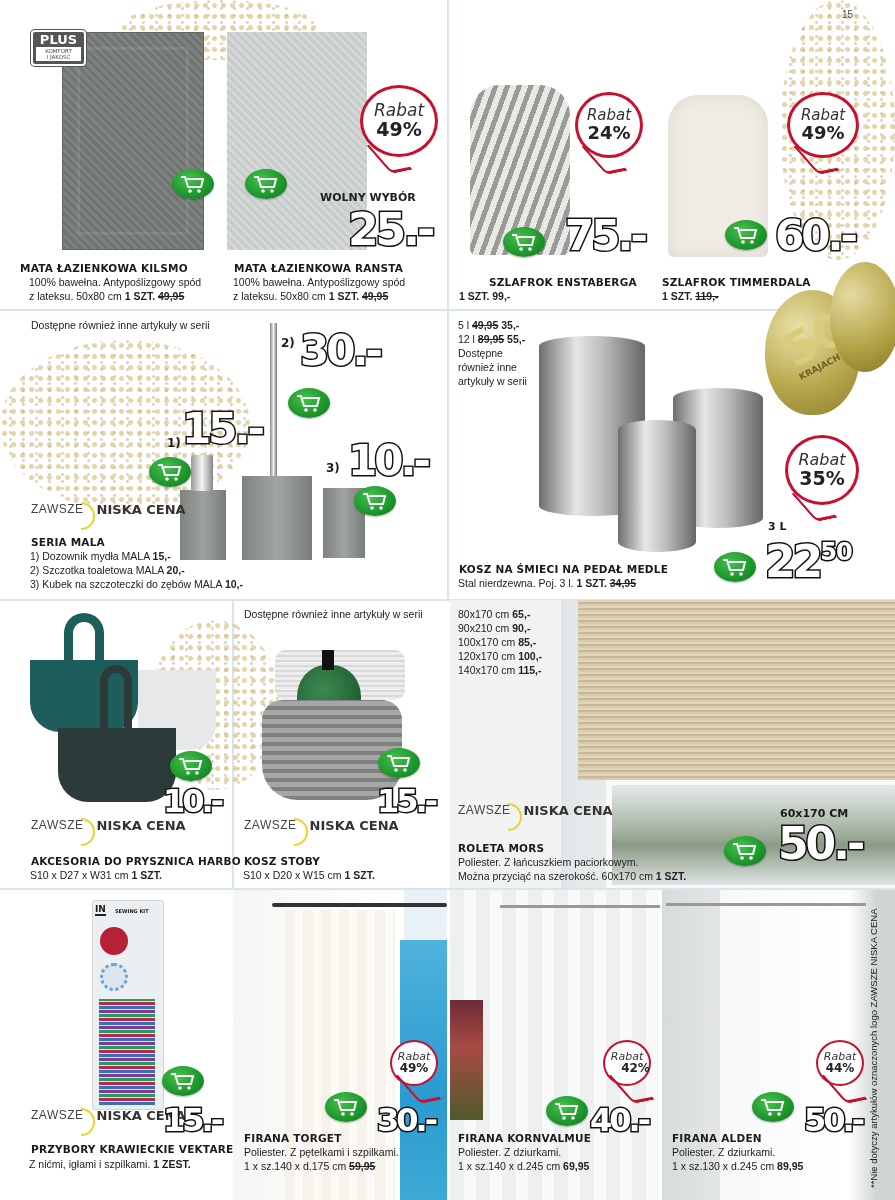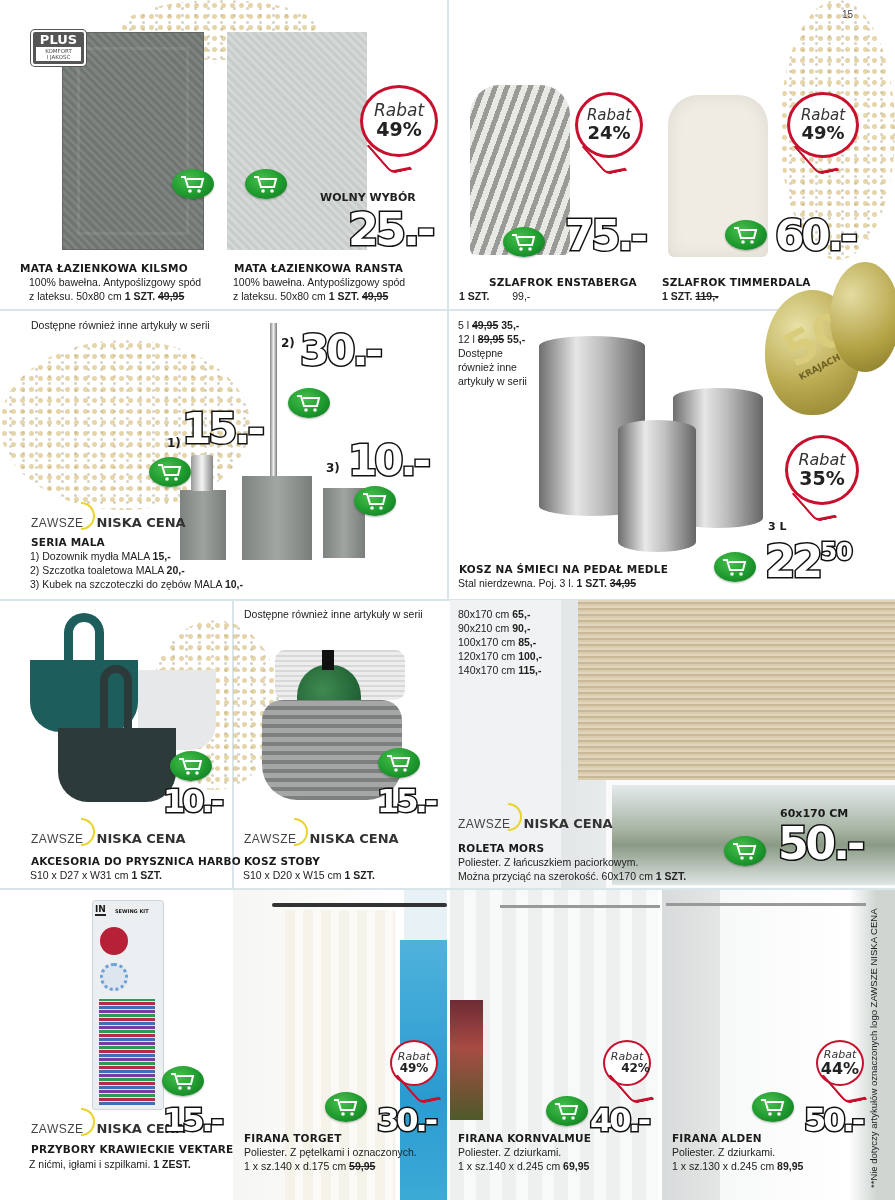--- a/index.html
+++ b/index.html
@@ -20,21 +20,21 @@
   .price sup { font-size: .55em; vertical-align: top; letter-spacing: -1px; }
 
   .cart { position: absolute; width: 42px; height: 30px; border-radius: 50%; background: radial-gradient(ellipse at 40% 35%, #46c04c 0%, #1e9a2e 55%, #127020 100%); box-shadow: 0 1px 2px rgba(0,0,0,.3); display: flex; align-items: center; justify-content: center; }
   .cart svg { width: 26px; height: 20px; }
 
   .rabat { position: absolute; border-radius: 50%; border: 3px solid #c8102e; background: #fff; display: flex; flex-direction: column; align-items: center; justify-content: center; }
   .rabat::after { content: ""; position: absolute; bottom: -18px; left: 14px; width: 22px; height: 26px; border-left: 3px solid #c8102e; border-bottom: 3px solid #c8102e; transform: skewX(35deg) rotate(-10deg); background: transparent; border-bottom-left-radius: 6px; }
   .rabat .lbl { font-family: "DejaVu Sans", sans-serif; font-style: italic; color: #333; line-height: 1; }
   .rabat .pct { font-family: "DejaVu Sans", sans-serif; font-weight: bold; color: #222; line-height: 1.1; }
 
-  .zawsze { position: absolute; display: flex; align-items: flex-end; font-size: 12px; white-space: nowrap; }
+  .zawsze { position: absolute; display: flex; align-items: flex-start; font-size: 12px; white-space: nowrap; }
   .zawsze .z1 { font-family: "Liberation Sans", sans-serif; color: #444; letter-spacing: .5px; }
   .zawsze .arc { width: 14px; height: 28px; border: 2.5px solid #e8d42a; border-left: none; border-radius: 0 14px 14px 0; margin: 0 2px 0 -3px; }
   .zawsze .z2 { font-family: "DejaVu Sans", sans-serif; font-weight: bold; color: #333; font-size: 13px; }
 
   .img { position: absolute; }
   .headline { position: absolute; text-align: center; color: #d0112b; font-family: "DejaVu Sans", sans-serif; }
 </style>
 </head>
 <body>
 
@@ -129,21 +129,21 @@
     <div class="cart" style="left:725px;top:220px;">
         <svg viewBox="0 0 26 20">
           <path d="M1 3h4l3 10h13l2-8H7" fill="none" stroke="#fff" stroke-width="2"></path>
           <circle cx="10" cy="17" r="1.8" fill="#fff"></circle>
           <circle cx="19" cy="17" r="1.8" fill="#fff"></circle>
         </svg>
       </div>
     <div class="price" style="left:775px;top:215px;font-size:42px;">60.-</div>
 
     <div class="prod-title" style="left:459px;top:276px;margin-left:30px;">SZLAFROK ENSTABERGA</div>
-    <div class="prod-desc" style="left:459px;top:289px;font-weight:bold;"><span>1 SZT. </span><span style="font-weight:normal;margin-left:20px;">99,-</span></div>
+    <div class="prod-desc" style="left:459px;top:289px;font-weight:bold;"><span>1 SZT. </span><span style="font-weight:bold;">99,-</span></div>
     <div class="prod-title" style="left:662px;top:276px;">SZLAFROK TIMMERDALA</div>
     <div class="prod-desc" style="left:662px;top:289px;font-weight:bold;"><span>1 SZT. </span><span class="strike">119,-</span></div>
   </div>
 
   <div class="img" style="left:765px;top:290px;width:95px;height:125px;border-radius:50% 50% 48% 48%;background:radial-gradient(circle at 35% 30%,#e9e2a8,#b9a94e 55%,#8c7e2c);">
     <div style="position:absolute;left:18px;top:22px;font-family:'DejaVu Sans',sans-serif;font-weight:900;font-size:46px;color:#d9cc7a;transform:rotate(-28deg);">50</div>
     <div style="position:absolute;left:32px;top:72px;font-size:9px;font-weight:bold;color:#6f6222;transform:rotate(-28deg);">KRAJACH</div>
   </div>
   <div class="img" style="left:830px;top:262px;width:70px;height:110px;border-radius:50%;background:radial-gradient(circle at 30% 30%,#e4dba0,#b2a244 60%,#857727);"></div>
 
@@ -351,21 +351,21 @@
     <div class="cart" style="left:325px;top:1092px;">
         <svg viewBox="0 0 26 20">
           <path d="M1 3h4l3 10h13l2-8H7" fill="none" stroke="#fff" stroke-width="2"></path>
           <circle cx="10" cy="17" r="1.8" fill="#fff"></circle>
           <circle cx="19" cy="17" r="1.8" fill="#fff"></circle>
         </svg>
       </div>
     <div class="price" style="left:377px;top:1104px;font-size:32px;">30.-</div>
     <div class="prod-title" style="left:244px;top:1132px;">FIRANA TORGET</div>
     <div class="prod-desc" style="left:244px;top:1145px;">
-      <div>Poliester. Z pętelkami i oznaczonych.</div>
+      <div>Poliester. Z pętelkami i szpilkami.</div>
       <div><span>1 x sz.140 x d.175 cm </span><span class="strike">59,95</span></div>
     </div>
   </div>
 
   <div>
     <div class="img" style="left:450px;top:890px;width:208px;height:310px;background:repeating-linear-gradient(90deg,#eef0f0 0 14px,#f8f9f9 14px 26px);"></div>
     <div class="img" style="left:450px;top:1000px;width:33px;height:120px;background:linear-gradient(180deg,#6d2b35,#a84b43 40%,#4e5a2a);"></div>
     <div class="img" style="left:500px;top:905px;width:160px;height:3px;background:#999;"></div>
 
     <div class="rabat" style="left:603px;top:1040px;width:48px;height:46px;border-width:2px;">
@@ -386,21 +386,21 @@
       <div><span>1 x sz.140 x d.245 cm </span><b>69,95</b></div>
     </div>
   </div>
 
   <div>
     <div class="img" style="left:662px;top:890px;width:233px;height:310px;background:linear-gradient(90deg,#d8dbdb 0,#e4e6e6 25%,#f7f8f8 25%,#ffffff 80%,#cfd6d2 92%);"></div>
     <div class="img" style="left:666px;top:903px;width:200px;height:3px;background:#999;"></div>
 
     <div class="rabat" style="left:816px;top:1040px;width:48px;height:46px;border-width:2px;">
       <span class="lbl" style="font-size:11px;">Rabat</span>
-      <span class="pct" style="font-size:16px;">44%</span>
+      <span class="pct" style="font-size:12px;">44%</span>
     </div>
     <div class="cart" style="left:752px;top:1092px;">
         <svg viewBox="0 0 26 20">
           <path d="M1 3h4l3 10h13l2-8H7" fill="none" stroke="#fff" stroke-width="2"></path>
           <circle cx="10" cy="17" r="1.8" fill="#fff"></circle>
           <circle cx="19" cy="17" r="1.8" fill="#fff"></circle>
         </svg>
       </div>
     <div class="price" style="left:804px;top:1104px;font-size:32px;">50.-</div>
     <div class="prod-title" style="left:672px;top:1132px;">FIRANA ALDEN</div>

